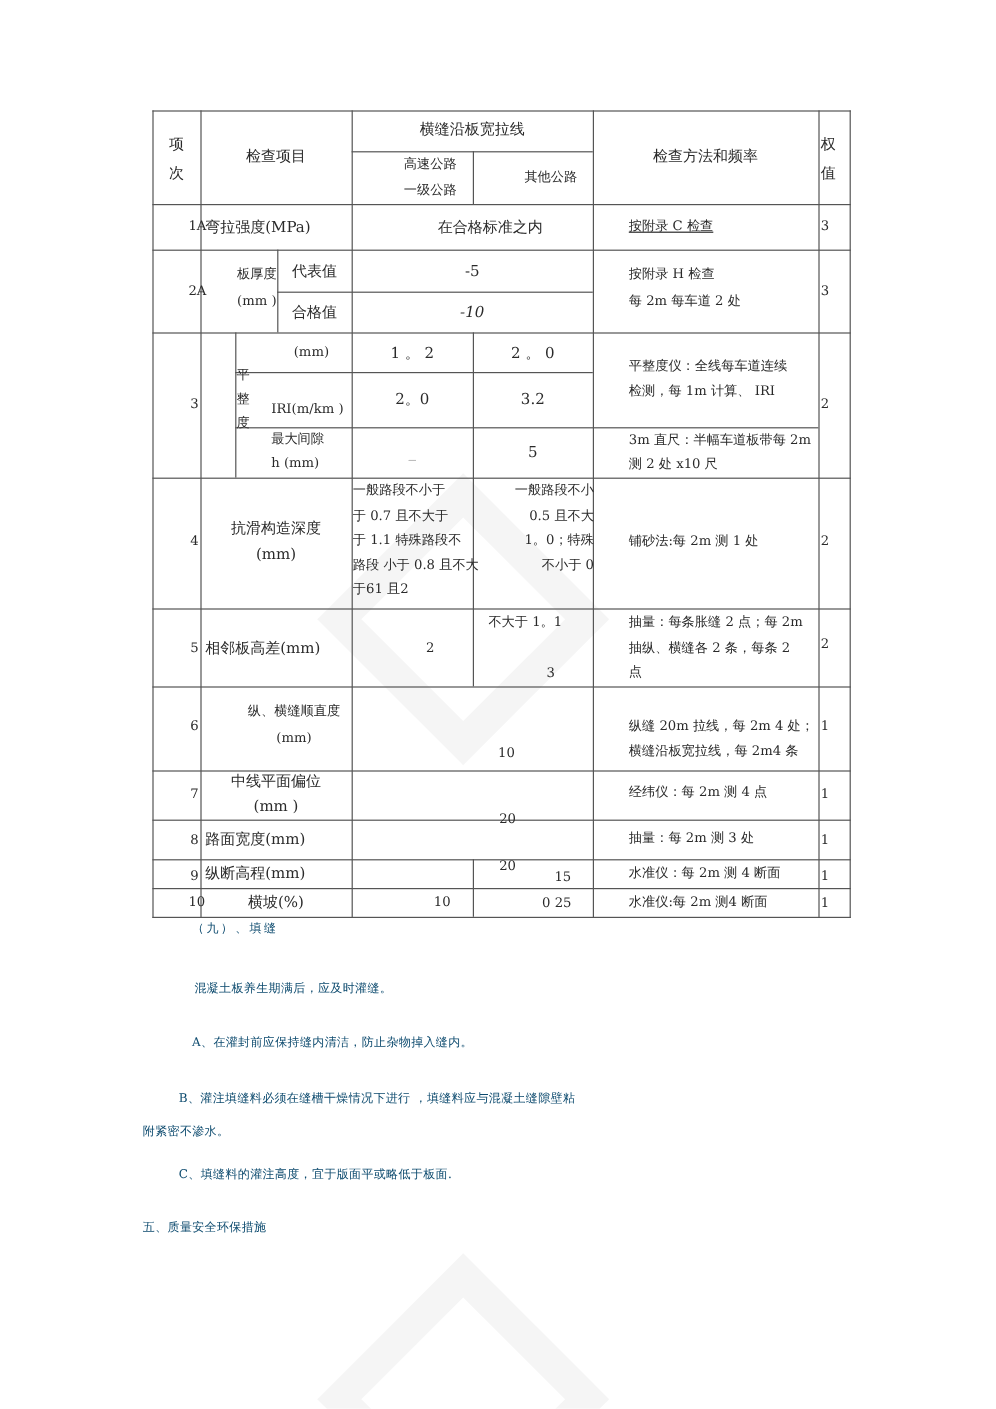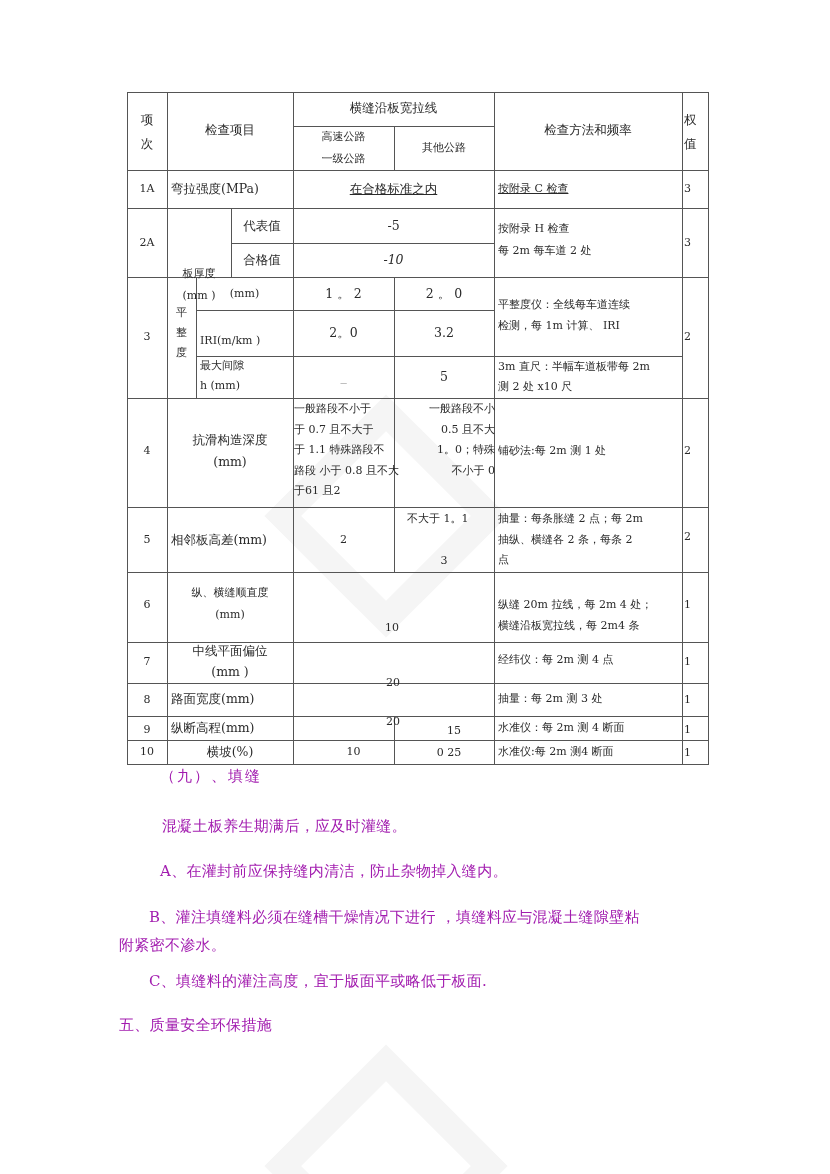--- a/index.html
+++ b/index.html
@@ -5,23 +5,23 @@
   html, body { margin:0; padding:0; background:#ffffff; }
   body { width:830px; height:1174px; position:relative; overflow:hidden;
          font-family:"DejaVu Serif","Liberation Serif",serif; color:#222; }
   .page { position:absolute; left:0; top:0; width:830px; height:1174px; background:#fff; }
   .grid { position:absolute; left:0; top:0; }
   .hl { position:absolute; height:1px; background:#555; }
   .vl { position:absolute; width:1px; background:#555; }
   .cell { position:absolute; font-size:12.5px; line-height:22px; color:#2a2a2a; box-sizing:border-box; }
   .c { text-align:center; }
   .l { text-align:left; padding-left:4px; }
-  .small { font-size:11px; }
+  .small { font-size:11px;padding-left:30px; }
   .tight { line-height:18.5px; }
-  .para { position:absolute; font-size:15px; color:#a21caf; white-space:nowrap; letter-spacing:0.3px;text-align:center; }
+  .para { position:absolute; font-size:10px; color:#0c4a6e; white-space:nowrap; letter-spacing:0.3px;text-align:center; }
   .watermark { position:absolute; border:26px solid rgba(200,200,200,0.18); transform:rotate(-45deg); pointer-events:none; }
 </style>
 </head>
 <body>
 
 <div class="page">
 
   <div class="watermark" style="left:300px;top:430px;width:120px;height:120px;"></div>
   <div class="watermark" style="left:300px;top:1080px;width:120px;height:120px;"></div>
 
@@ -63,26 +63,26 @@
   <div class="cell c" style="left:293px;top:97px;width:201px;">横缝沿板宽拉线</div>
   <div class="cell c small" style="left:293px;top:126px;width:101px;white-space:pre-line;line-height:22px;">高速公路
 一级公路</div>
   <div class="cell c small" style="left:394px;top:137px;width:100px;">其他公路</div>
   <div class="cell c" style="left:494px;top:119px;width:188px;">检查方法和频率</div>
   <div class="cell l" style="left:682px;top:108px;width:26px;white-space:pre-line;line-height:24px;padding-left:2px;">权
 值</div>
 
   <div class="cell c small" style="left:127px;top:178px;width:40px;">1A</div>
   <div class="cell l" style="left:167px;top:178px;width:126px;">弯拉强度(MPa)</div>
-  <div class="cell c" style="left:293px;top:178px;width:201px;text-decoration:underline;">在合格标准之内</div>
+  <div class="cell c" style="left:308px;top:178px;width:201px;">在合格标准之内</div>
   <div class="cell l small" style="left:494px;top:178px;width:188px;text-decoration:underline;">按附录 C 检查</div>
   <div class="cell l small" style="left:682px;top:178px;width:26px;padding-left:2px;">3</div>
 
   <div class="cell c small" style="left:127px;top:232px;width:40px;">2A</div>
-  <div class="cell c small" style="left:167px;top:218px;width:64px;white-space:pre-line;margin-top:45px;">板厚度
+  <div class="cell c small" style="left:167px;top:218px;width:64px;white-space:pre-line;">板厚度
 (mm )</div>
   <div class="cell c" style="left:231px;top:215px;width:62px;">代表值</div>
   <div class="cell c" style="left:293px;top:215px;width:201px;">-5</div>
   <div class="cell c" style="left:231px;top:249px;width:62px;">合格值</div>
   <div class="cell c" style="left:293px;top:249px;width:201px;font-style:italic;">-10</div>
   <div class="cell l small" style="left:494px;top:218px;width:188px;white-space:pre-line;">按附录 H 检查
 每 2m 每车道 2 处</div>
   <div class="cell l small" style="left:682px;top:232px;width:26px;padding-left:2px;">3</div>
 
   <div class="cell c small" style="left:127px;top:326px;width:40px;">3</div>

